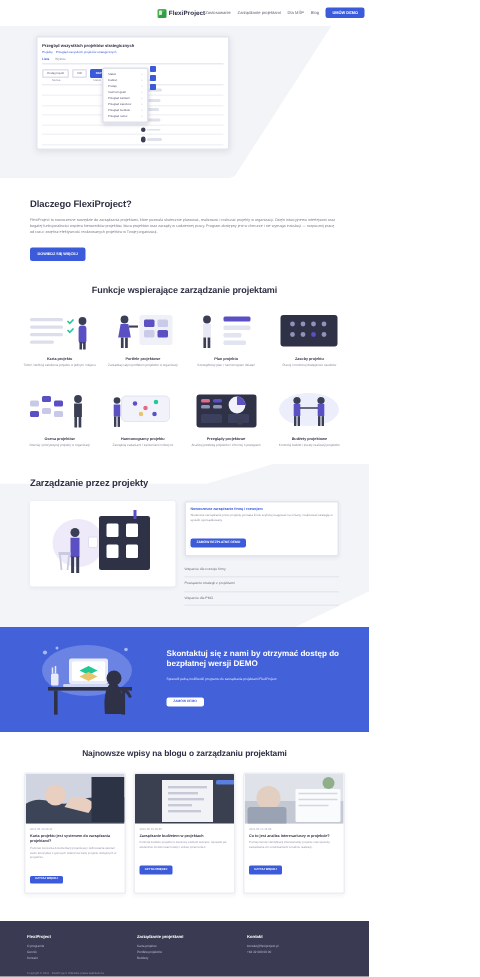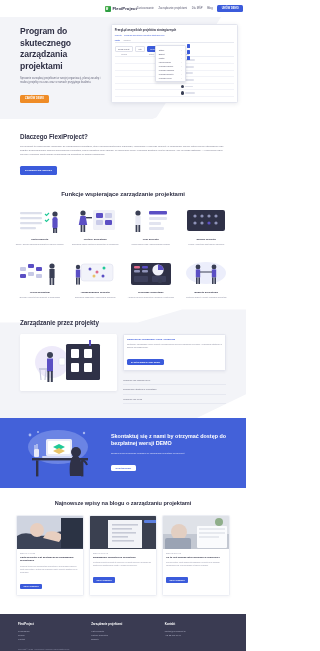--- a/index.html
+++ b/index.html
@@ -198,25 +198,20 @@
     <span class="nav-link">Blog</span>
     <span class="btn-nav-primary">UMÓW DEMO</span>
     <span class="btn-nav-ghost">ZALOGUJ SIĘ</span>
   </div>
 </div>
 
 <div class="hero">
   <div class="hero-bg"></div>
   <div class="hero-bg2"></div>
   <div class="hero-inner">
-    <div class="hero-copy">
-      <div class="hero-title">Program do skutecznego zarządzania projektami</div>
-      <div class="hero-sub">Sprawnie zarządzaj projektami w swojej organizacji, planuj zasoby i realizuj projekty na czas oraz w ramach przyjętego budżetu.</div>
-      <span class="btn-orange">ZAMÓW DEMO</span>
-    </div>
 
     <div class="app-shot">
       <div class="as-title">Przegląd wszystkich projektów strategicznych</div>
       <div class="as-crumb">
         <b>Projekty</b>
         <b>Przegląd wszystkich projektów strategicznych</b>
       </div>
       <div class="as-tabs">
         <span class="as-tab on">Lista</span>
         <span class="as-tab">Wykres</span>

